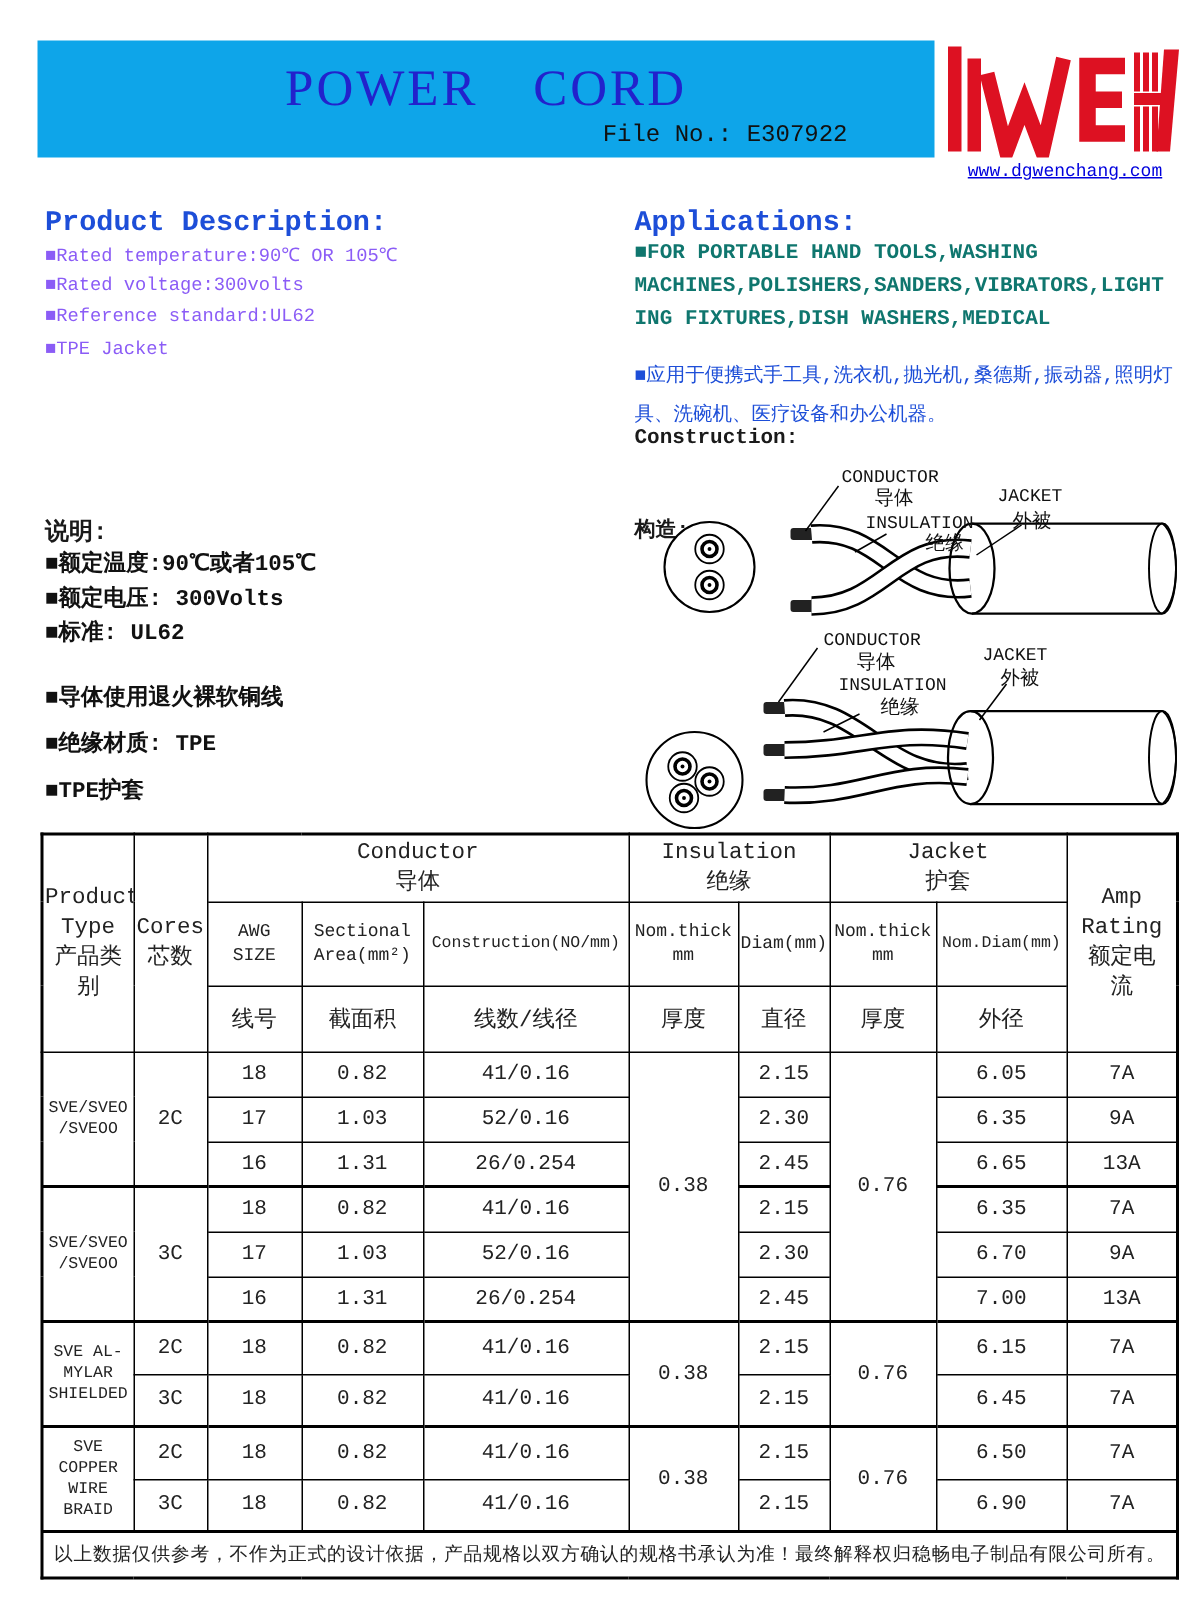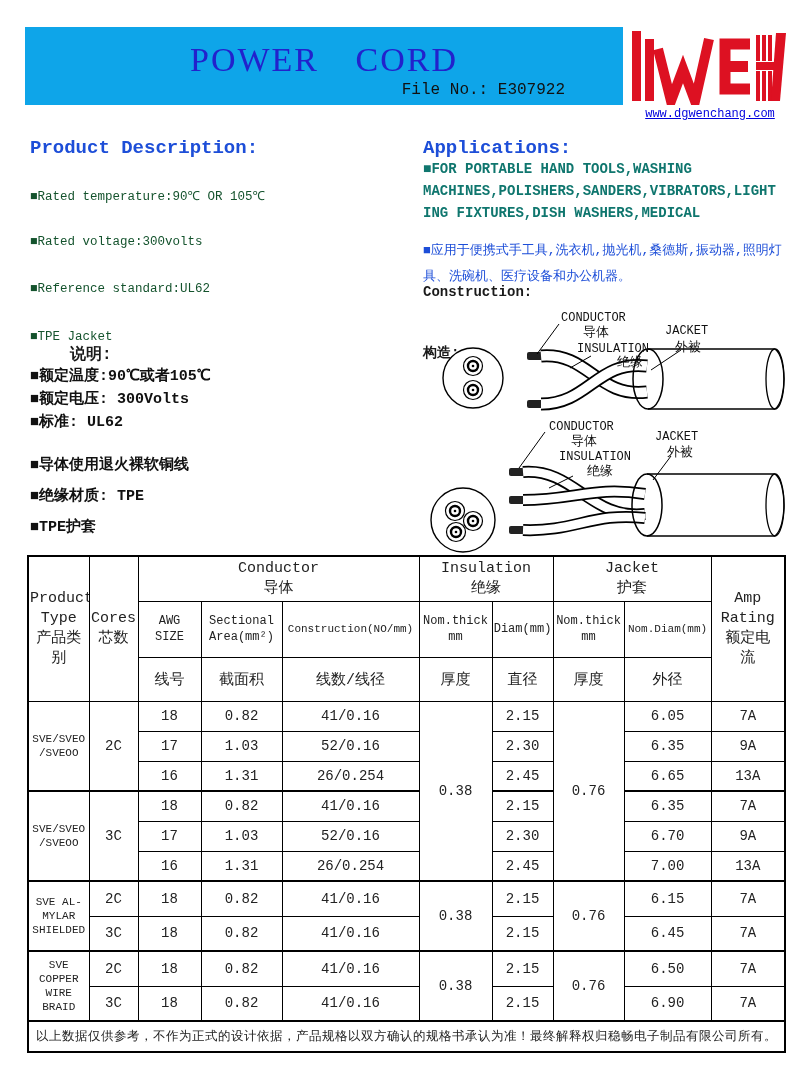--- a/index.html
+++ b/index.html
@@ -27,22 +27,22 @@
     position:absolute; left:630px; top:107px; width:160px; text-align:center;
     font-size:12px; color:#0000dd; text-decoration:underline; display:block;
   }
   
   .pd-head, .app-head {
     position:absolute; font-size:19px; font-weight:bold; color:#1d4ed8;
   }
   .pd-head { left:30px; top:137px; }
   .app-head { left:423px; top:137px; }
   .pd-list { position:absolute; left:30px; top:161px; list-style:none; }
-  .pd-list li { font-size:12.5px; height:21.5px; color:#14532d;margin-top:26px; }
-  .sm-head { position:absolute; left:30px; top:344px; font-size:16px; font-weight:bold;margin-left:40px; }
+  .pd-list li { font-size:12.5px; height:21.5px; color:#8b5cf6; }
+  .sm-head { position:absolute; left:30px; top:344px; font-size:16px; font-weight:bold; }
   .sm-list { position:absolute; left:30px; top:366px; list-style:none; }
   .sm-list li { font-size:15px; height:23px; font-weight:bold; color:#111; }
   .sm-list li:nth-child(4) { margin-top:20px; }
   .sm-list li:nth-child(5) { margin-top:8px; }
   .sm-list li:nth-child(6) { margin-top:8px; }
   
   .app-en {
     position:absolute; left:423px; top:158px; width:365px;
     font-size:14px; line-height:22px; font-weight:bold; color:#0f766e;
     word-break:break-word;

